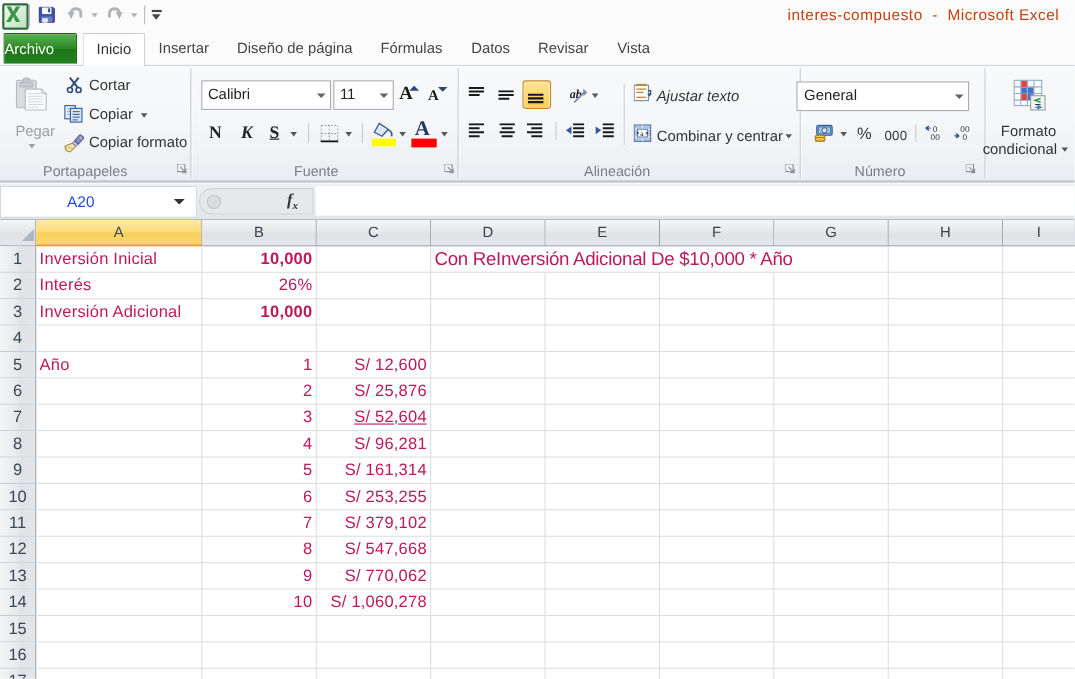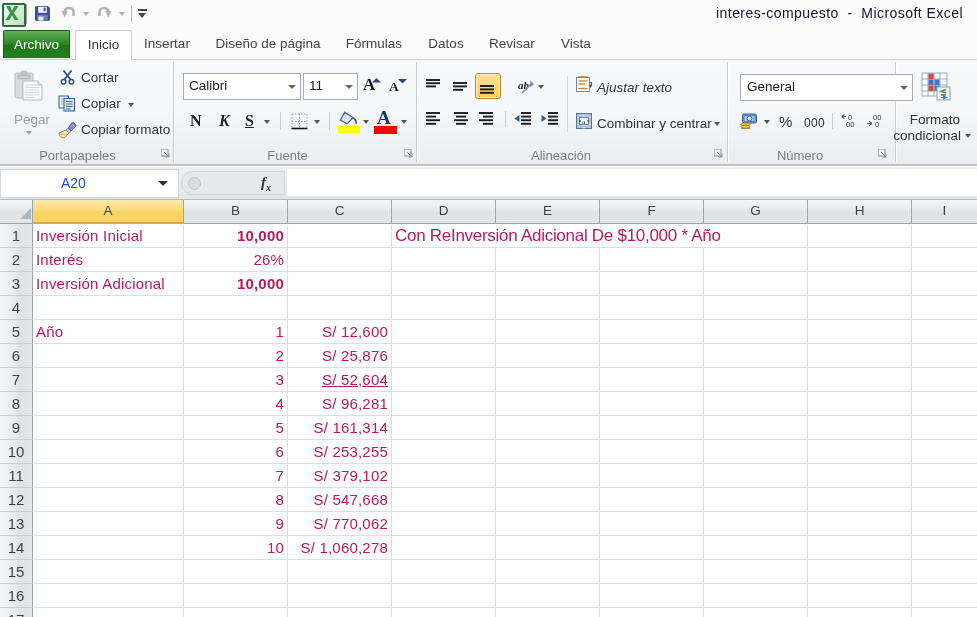--- a/index.html
+++ b/index.html
@@ -1,29 +1,29 @@
 <!DOCTYPE html>
 <html><head>
 <meta charset="utf-8">
 <style>
 html,body{margin:0;padding:0;}
 body{width:977px;height:617px;overflow:hidden;position:relative;
   font-family:"Liberation Sans",sans-serif;background:#fff;}
 .abs{position:absolute;}
 
 #titlebar{left:0;top:0;width:977px;height:28px;background:#fbfbfb;}
-#apptitle{left:716px;top:5px;font-size:14px;color:#0f172a;letter-spacing:0.45px;}
+#apptitle{left:716px;top:5px;font-size:14px;color:#c2410c;letter-spacing:0.45px;}
 .qsep{top:5px;width:1px;height:18px;background:#d9dbdd;}
 
 #tabrow{left:0;top:28px;width:977px;height:32px;background:#fbfbfb;}
 #tabrow .bline{left:0;top:31px;width:977px;height:1px;background:#cfd4d9;top:31px;}
 .tab{top:3px;height:25px;line-height:25px;font-size:13.5px;color:#444;text-align:center;}
 #tab-archivo{left:3px;top:2px;width:67px;height:28px;border-radius:2px 2px 0 0;
   background:linear-gradient(#5fb054 0%,#2a8424 50%,#1c7718 52%,#228020 100%);border:1px solid #156313;border-bottom:none;box-sizing:border-box;
-  color:#fff;line-height:28px;font-size:13.5px;text-align:center;}
+  color:#fff;line-height:28px;font-size:13.5px;}
 #tab-inicio{left:75px;top:2px;width:55px;height:29px;background:#ffffff;
   border:1px solid #c9ced4;border-bottom:none;border-radius:2px 2px 0 0;
   line-height:28px;font-size:13.5px;color:#333;text-align:center;}
 
 #ribbon{left:0;top:60px;width:977px;height:106px;
   background:linear-gradient(#f8f9fa 0%,#f6f7f9 45%,#eaedf1 100%);}
 #ribbon .bot{left:0;top:104px;width:977px;height:2px;background:#c0c4c9;}
 .gsep{top:2px;width:1px;height:100px;background:#c9cdd2;box-shadow:1px 0 0 #fafbfc;}
 .glabel{font-size:13px;color:#7a7e84;text-align:center;top:88px;}
 .dlg{width:10px;height:10px;top:89px;}
@@ -331,21 +331,21 @@
     <path d="M13.5 8 L11.5 6.8 L11.5 9.2 Z" fill="#333"></path>
   </svg>
   <div class="abs btxt" style="left:597px;top:56px;">Combinar y centrar</div>
   <div class="abs ddar" style="left:714px;top:62px;"></div>
 
   <div class="abs glabel" style="left:740px;width:120px;">Número</div>
   <svg class="abs dlg" style="left:878px;">
       <rect x="0" y="0" width="7" height="7" fill="none" stroke="#8a8e94"></rect>
       <path d="M3 3 L8 8 M8 4.5 L8 8 L4.5 8" stroke="#8a8e94" fill="none"></path>
     </svg>
-  <div class="abs combo" style="left:740px;top:14px;width:155px;height:25px;padding-left:16px;">
+  <div class="abs combo" style="left:724px;top:14px;width:155px;height:25px;">
     <span style="position:absolute;left:6px;top:4px;font-size:13.5px;color:#222;">General</span>
     <span class="ar"></span>
   </div>
 
   <svg class="abs" style="left:740px;top:53px" width="19" height="17" viewBox="0 0 19 17">
     <rect x="2.5" y="1" width="14" height="9" rx="1.5" fill="#7fa8d9" stroke="#2e5a8f"></rect>
     <rect x="4" y="2.5" width="11" height="6" fill="#a7c4e8" stroke="#4b77ad" stroke-width="0.8"></rect>
     <circle cx="9.5" cy="5.5" r="2.4" fill="#d6e4f3" stroke="#2e5a8f" stroke-width="0.9"></circle>
     <ellipse cx="5.5" cy="11.5" rx="4.5" ry="1.7" fill="#f5c842" stroke="#a97d1c"></ellipse>
     <ellipse cx="5.5" cy="13.7" rx="4.5" ry="1.7" fill="#f5c842" stroke="#a97d1c"></ellipse>

